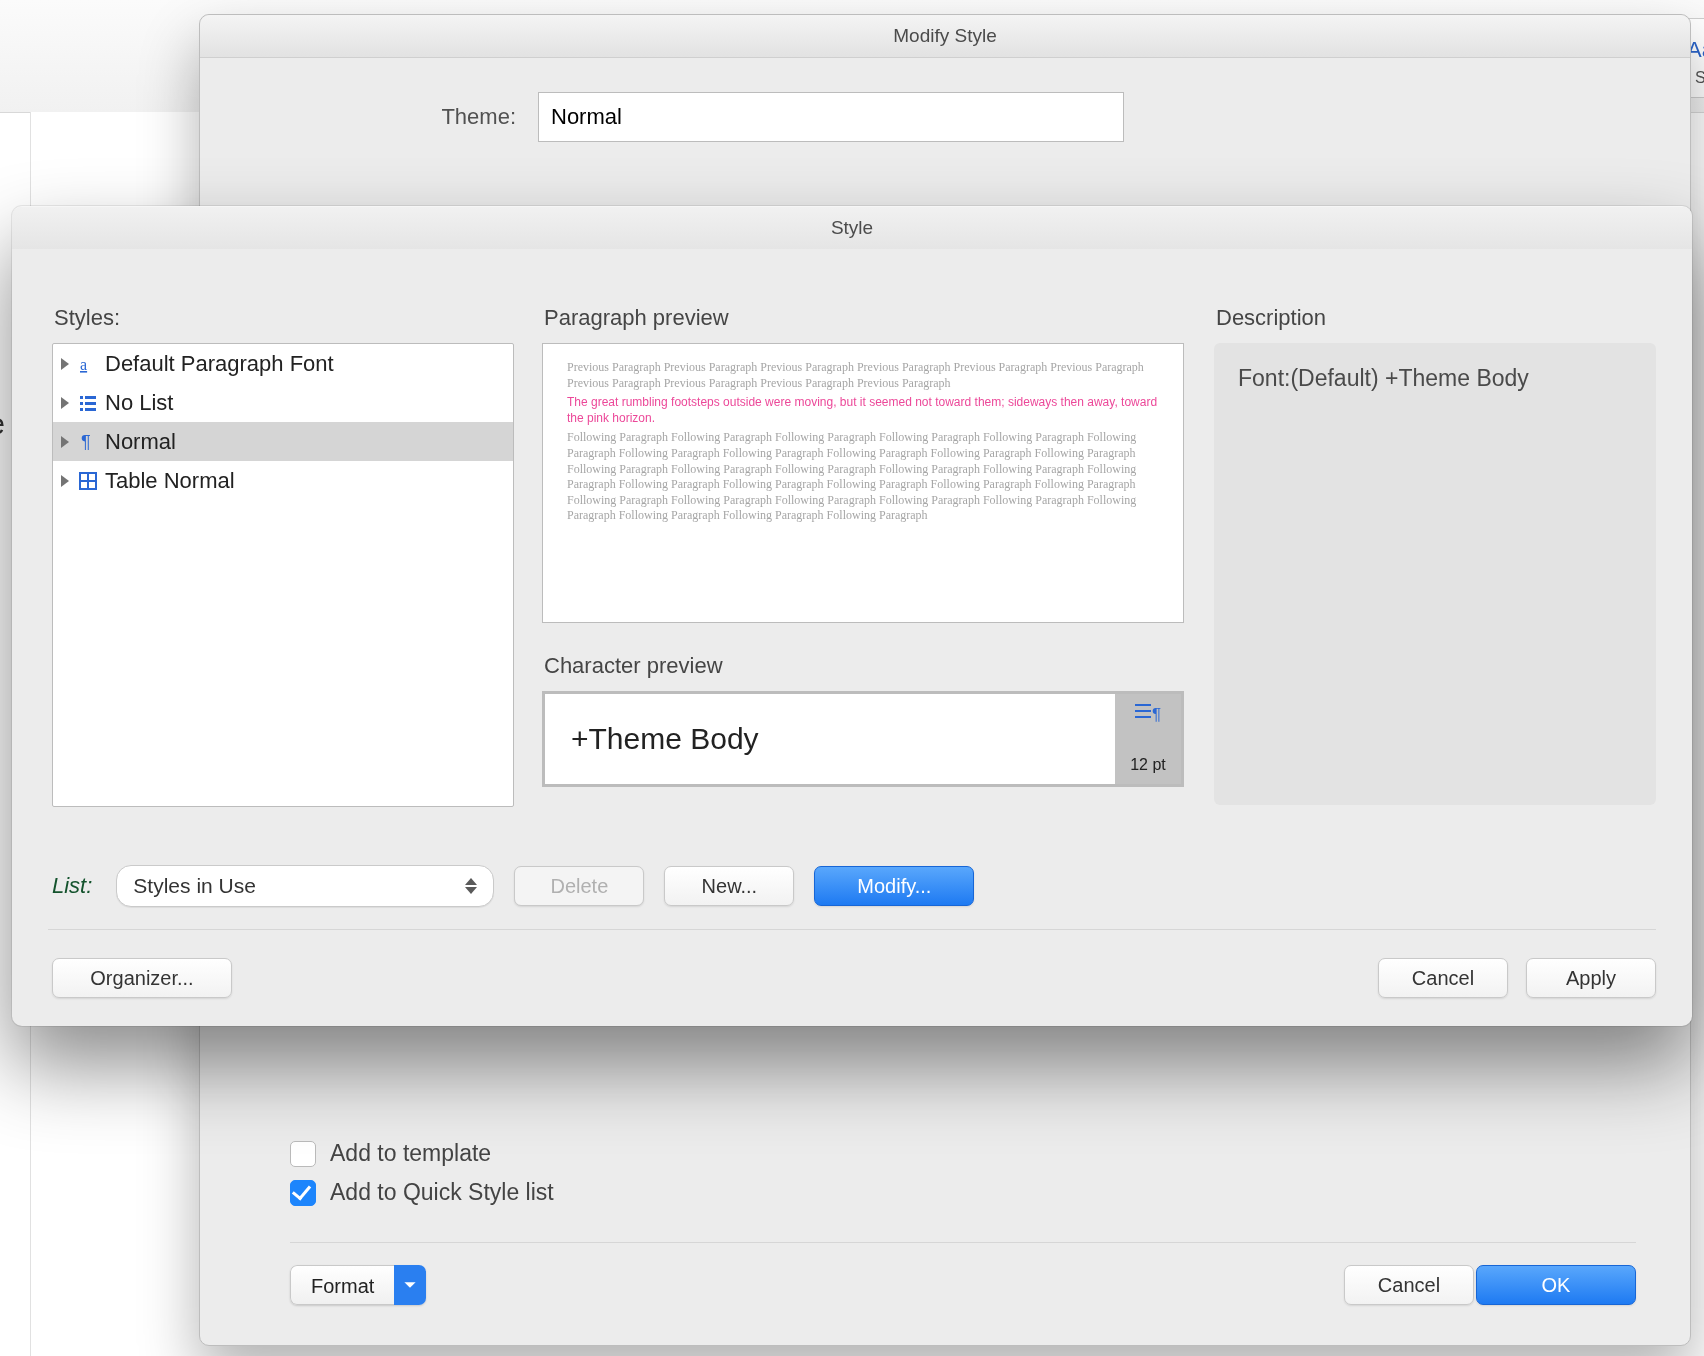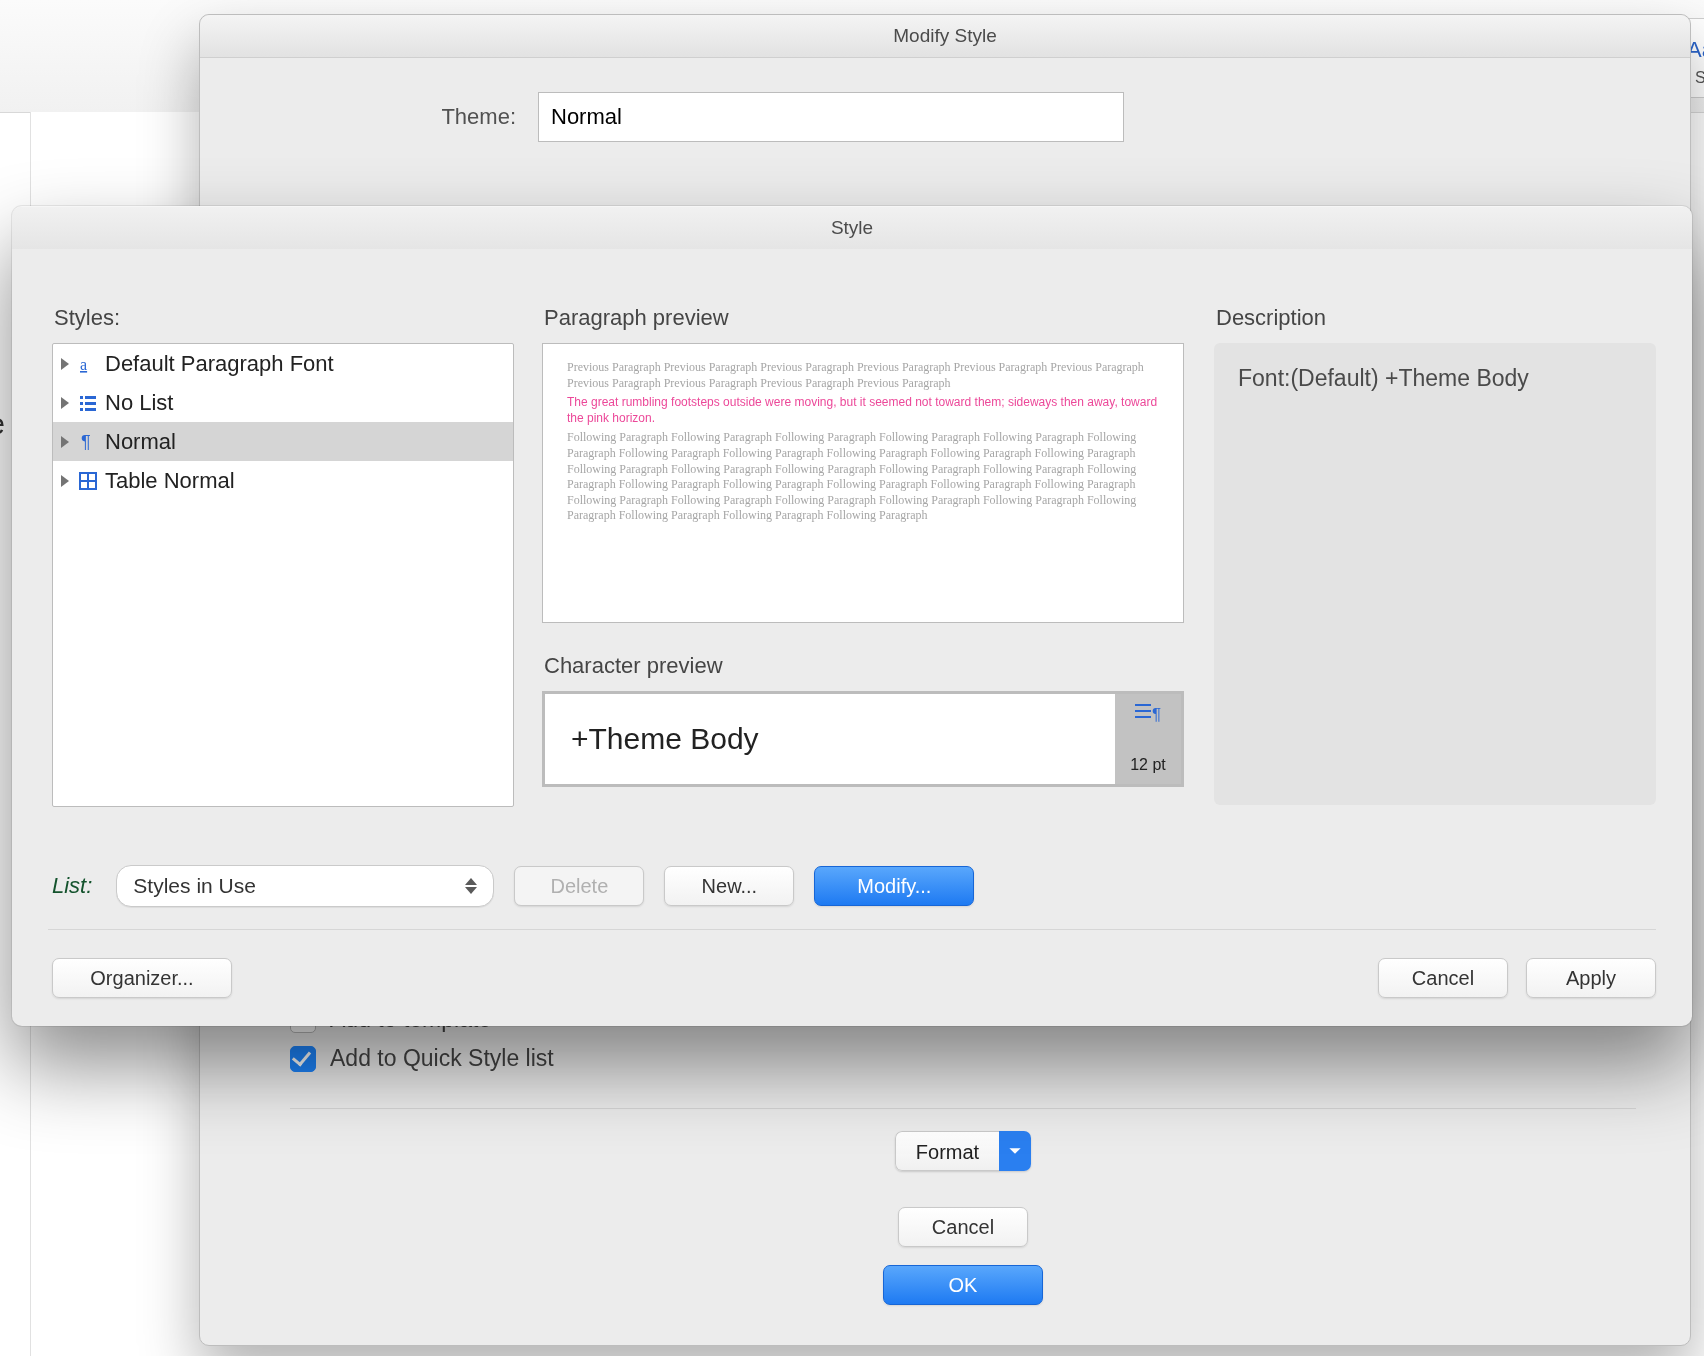--- a/index.html
+++ b/index.html
@@ -139,22 +139,21 @@
     transform: rotate(40deg);
   }
   .modify-style hr {
     margin: 36px 0 22px;
     border: none;
     border-top: 1px solid #d6d6d6;
   }
   .modify-style .footer-buttons {
     display: flex;
     align-items: center;
-    gap: 18px;
-    flex-direction: column;
+    gap: 2px;
   }
   .push-dropdown {
     display: inline-flex;
     align-items: stretch;
     height: 40px;
     border-radius: 7px;
     overflow: hidden;
     box-shadow: 0 1px 2px rgba(0,0,0,0.15);
   }
   .push-dropdown .text {

